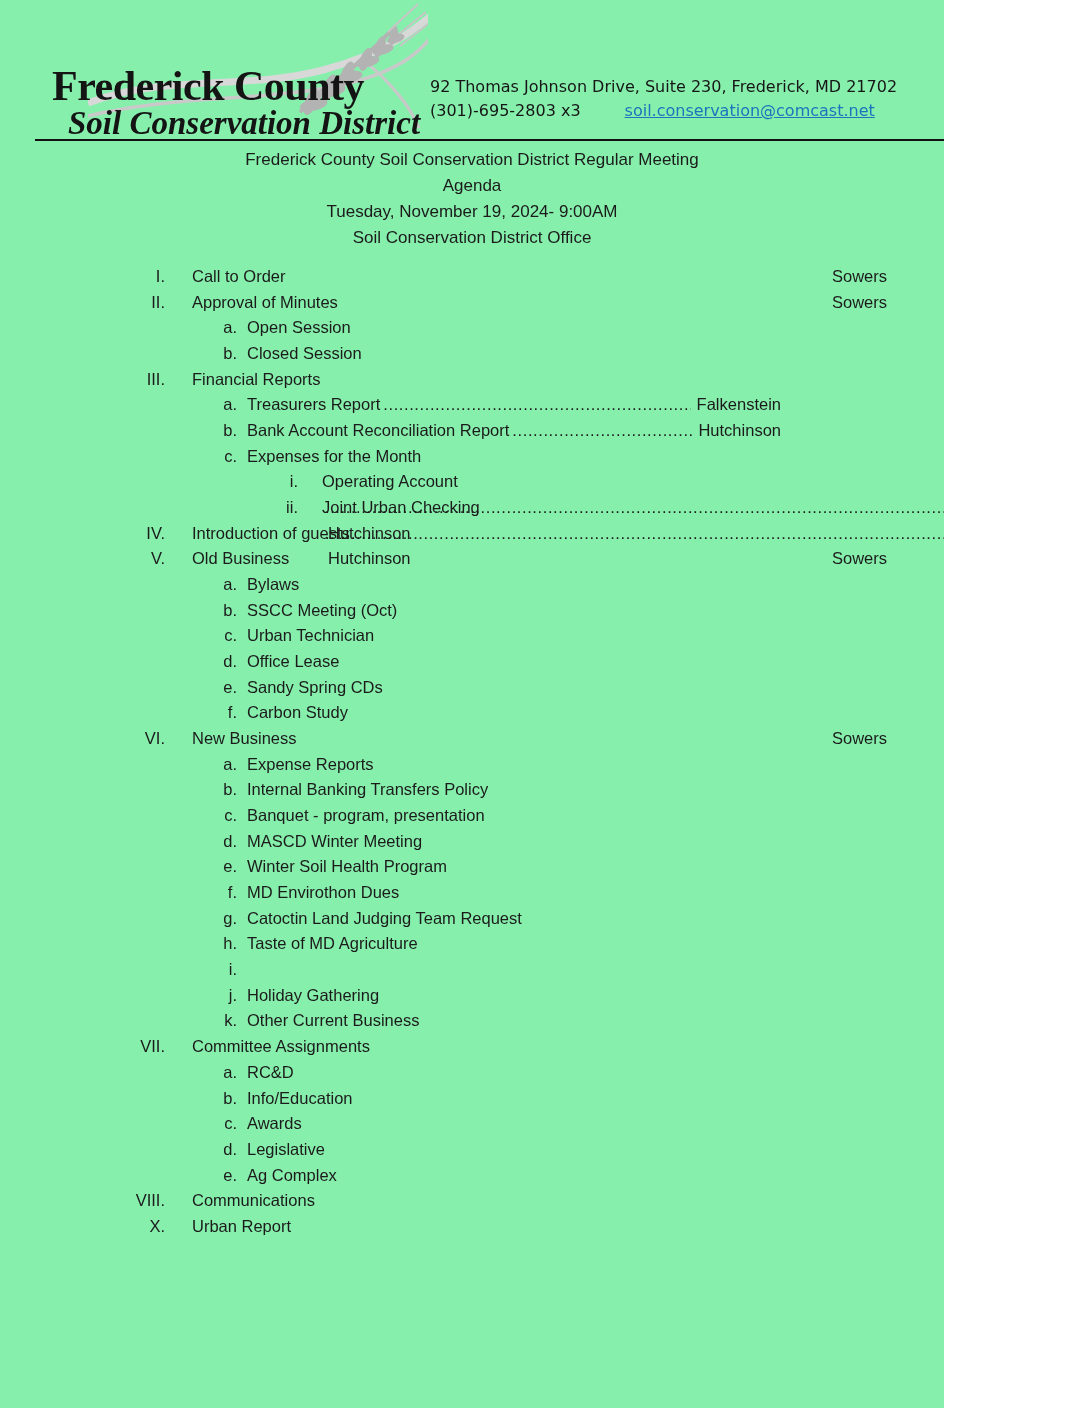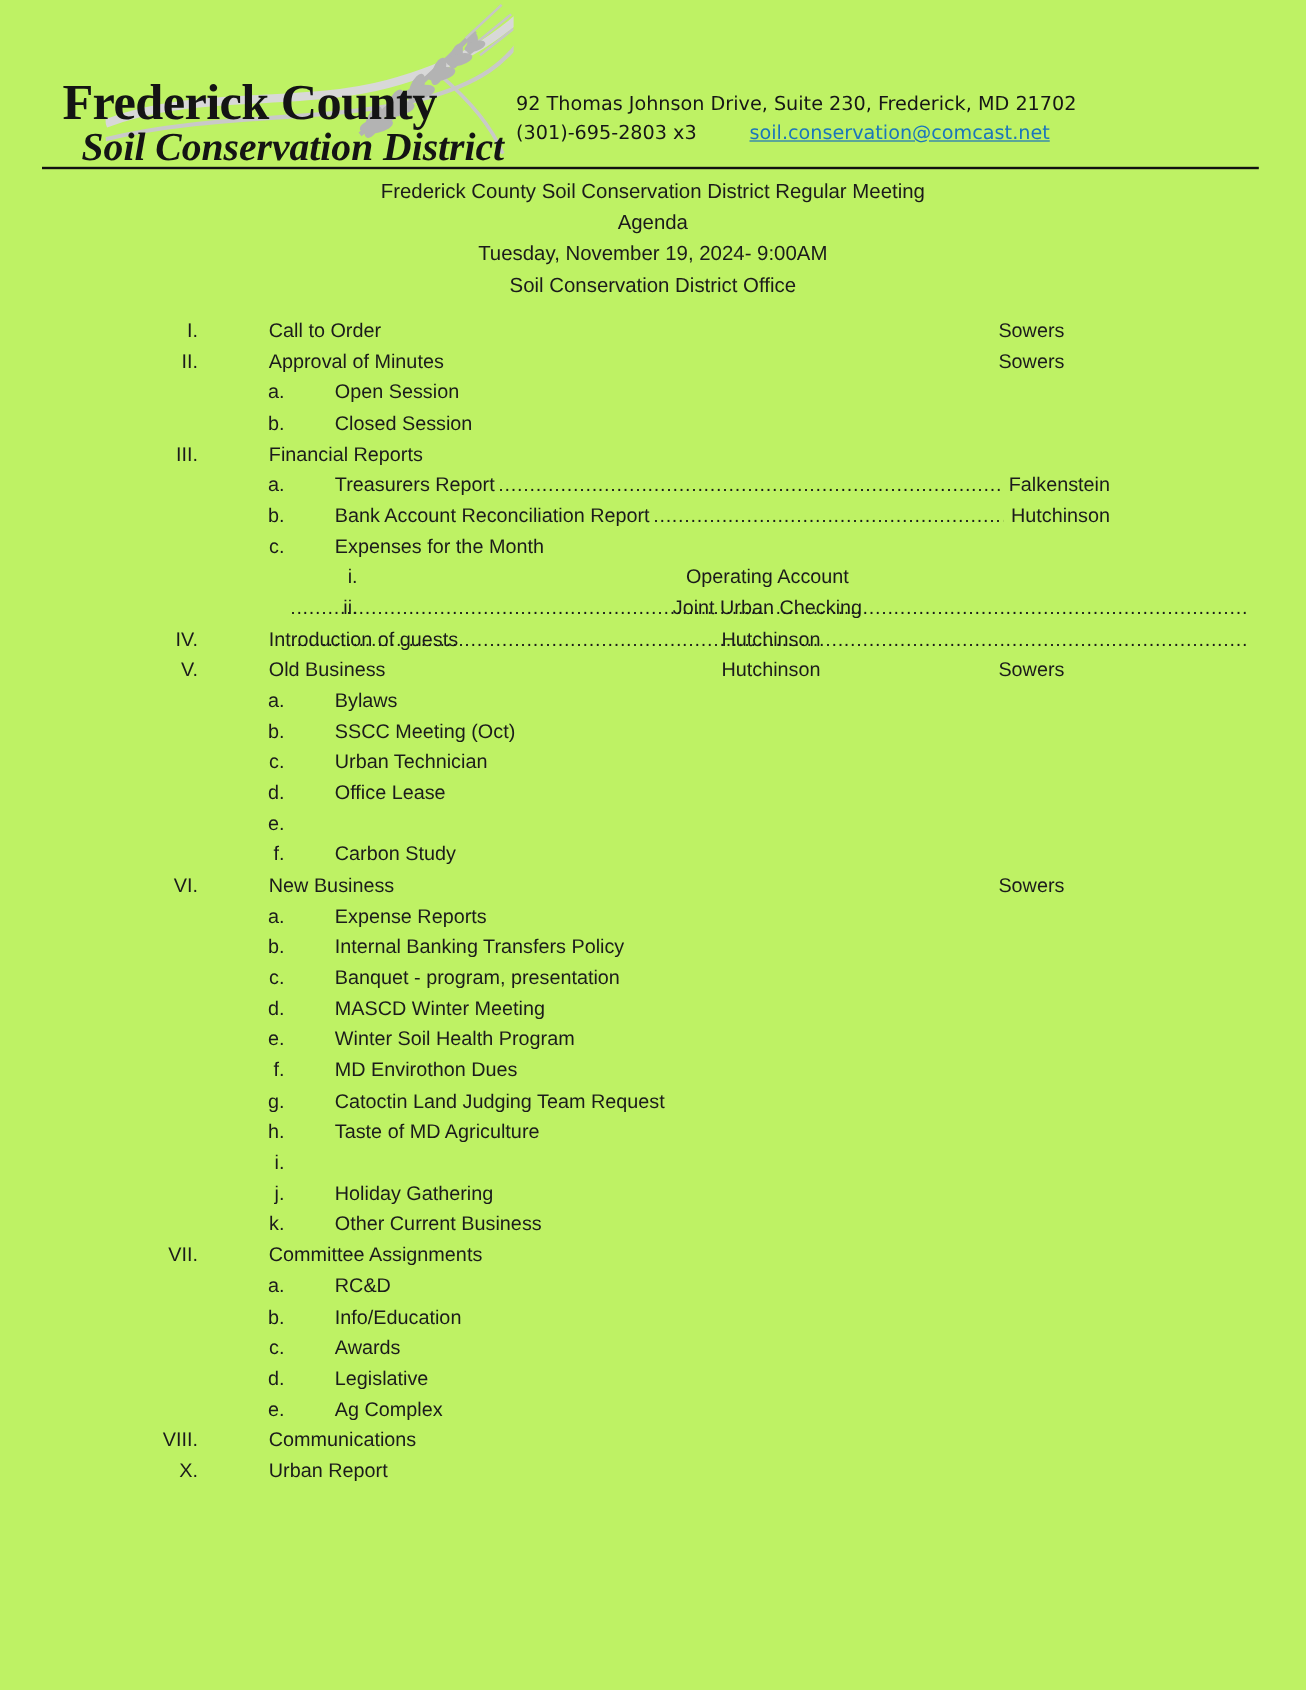--- a/index.html
+++ b/index.html
@@ -1,17 +1,17 @@
 <!DOCTYPE html>
 <html style="--link-color: #1b75bc; --text-color: #1c1c1c; --rule-color: #111111;"><head>
 <meta charset="utf-8">
 <style>
   html,body { margin:0; padding:0; background:#ffffff; }
   .page {
-    position:relative; width:1088px; height:1408px; background:#bef264;
+    position:relative; width:944px; height:1408px; background:#86efac;
     font-family:"Liberation Sans", sans-serif; color:var(--text-color,#1c1c1c);
     overflow:hidden;
   }
 
   
   .wheat-svg { position:absolute; left:88px; top:0; }
   .logo-title {
     position:absolute; left:52px; top:64px;
     font-family:"Liberation Serif", serif; font-weight:700;
     font-size:42px; line-height:1.05; letter-spacing:-0.5px; color:#141414;
@@ -47,21 +47,21 @@
     text-align:center; font-size:17px; line-height:26px; color:#1b1b1b;
   }
 
   
   .agenda { position:absolute; left:0; top:264px; width:100%; font-size:16.5px; color:#1b1b1b; }
   .row { position:relative; height:25.68px; line-height:25.68px; }
   .num { position:absolute; top:0; text-align:right; white-space:nowrap; }
   .lvl1 .num { left:108px; width:57px; }
   .lvl2 .num { left:183px; width:54px; }
   .lvl3 .num { left:243px; width:55px; }
-  .body { position:absolute; top:0; display:flex; align-items:center;margin-left:32px; }
+  .body { position:absolute; top:0; display:flex; align-items:flex-start; }
   .lvl1 .body { left:192px; right:163px; }
   .lvl2 .body { left:247px; right:163px; }
   .lvl3 .body { left:322px; right:163px;flex-direction:column; }
   .txt { white-space:nowrap; }
   .dots { flex:1 1 auto; min-width:0; overflow:hidden; white-space:nowrap; margin-left:3px; }
   .dots::after {
     content:"..........................................................................................................................................................";
     letter-spacing:0.6px;
   }
   .presenter-end { white-space:nowrap; padding-left:6px; }
@@ -231,20 +231,23 @@
         </span>
       </div>
       <div class="row lvl2">
         <span class="num">d.</span>
         <span class="body">
           <span class="txt">Office Lease</span>
         </span>
       </div>
       <div class="row lvl2">
         <span class="num">e.</span>
+        <span class="body">
+          <span class="txt">Sandy Spring CDs</span>
+        </span>
       </div>
       <div class="row lvl2">
         <span class="num">f.</span>
         <span class="body">
           <span class="txt">Carbon Study</span>
         </span>
       </div>
       <div class="row lvl1">
         <span class="num">VI.</span>
         <span class="presenter-tab">Sowers</span>

